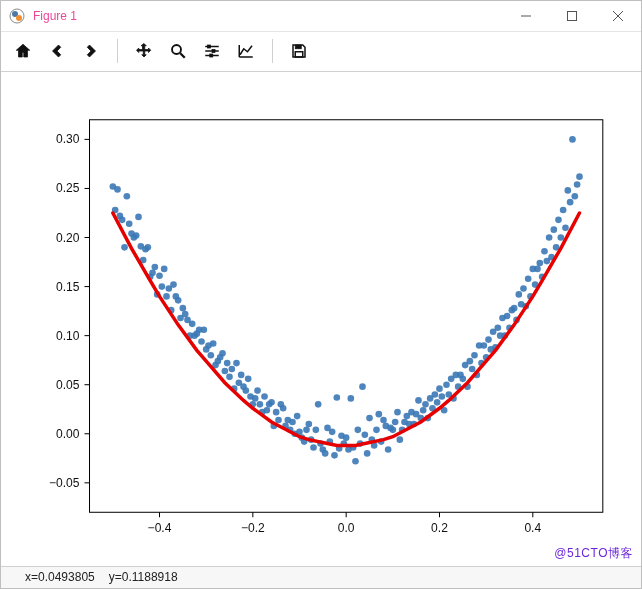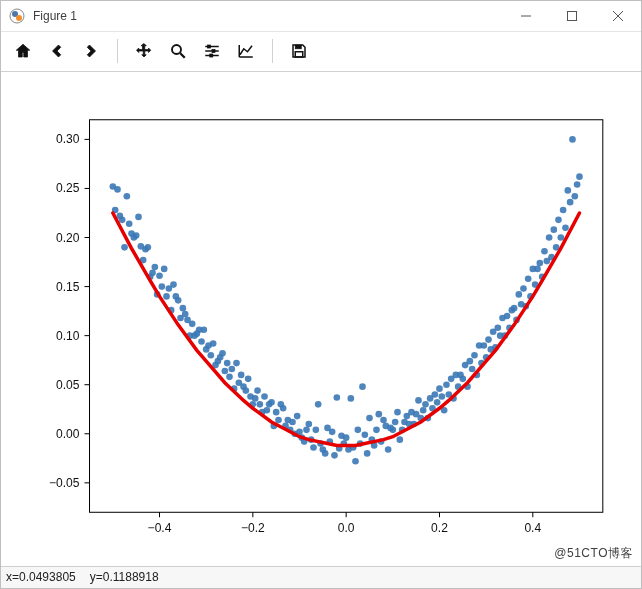--- a/index.html
+++ b/index.html
@@ -1,36 +1,36 @@
 <!DOCTYPE html>
 <html><head>
 <meta charset="utf-8">
 <style>
   html,body{margin:0;padding:0;font-family:"Segoe UI",Arial,sans-serif;font-size:13px;color:#222;background:#fff}
   .window{width:642px;height:589px;border:1px solid #bfbfbf;box-sizing:border-box;display:flex;flex-direction:column;position:relative;background:#fff}
   .titlebar{height:30px;background:#fff;display:flex;align-items:center;border-bottom:1px solid #e5e5e5}
   .titlebar .app-icon{width:16px;height:16px;margin:0 8px;display:flex;align-items:center;justify-content:center}
-  .titlebar .title{flex:0 0 auto;font-size:12px;color:#404040}
+  .titlebar .title{flex:0 0 auto;font-size:12px;color:#ec4899}
   .titlebar .spacer{flex:1}
   .winbtn{width:46px;height:30px;display:flex;align-items:center;justify-content:center}
   .winbtn svg{stroke:#555;stroke-width:1}
   .toolbar{height:40px;background:#fff;border-bottom:1px solid #d0d0d0;display:flex;align-items:center;padding:0 6px;gap:2px}
   .tbtn{width:32px;height:32px;display:flex;align-items:center;justify-content:center;border-radius:3px}
   .tsep{width:1px;height:24px;background:#d0d0d0;margin:0 8px}
   .tbtn svg{width:18px;height:18px;fill:#111;stroke:#111}
   .plot-area{flex:1;position:relative;background:#fff;padding:6px 8px 2px 8px;box-sizing:border-box}
   svg.plot{width:100%;height:100%}
   .axes-rect{fill:none;stroke:#000;stroke-width:1}
   .tick line{stroke:#000;stroke-width:1}
   .tick text{font-size:12px;fill:#111}
   .scatter circle{fill:#3a78b5;opacity:0.9}
   .fitcurve{fill:none;stroke:#e60000;stroke-width:3.5;stroke-linecap:round}
-  .statusbar{height:22px;border-top:1px solid #d0d0d0;background:#f7f7f7;display:flex;align-items:center;padding:0 5px;font-size:12px;color:#222}
+  .statusbar{height:22px;border-top:1px solid #d0d0d0;background:#f7f7f7;display:flex;align-items:center;padding:0 24px;font-size:12px;color:#222}
   .statusbar span{margin-right:14px}
-  .watermark{position:absolute;right:8px;bottom:26px;color:#404040;font-size:12px;letter-spacing:0.5px;pointer-events:none}
+  .watermark{position:absolute;right:8px;bottom:26px;color:#6d28d9;font-size:12px;letter-spacing:0.5px;pointer-events:none}
 </style>
 </head>
 <body>
 
 <div class="window">
 
   <div class="titlebar">
     <span class="app-icon">
       <svg viewBox="0 0 16 16" width="16" height="16">
         <circle cx="8" cy="8" r="7" fill="#fff" stroke="#888" stroke-width="1"></circle>

